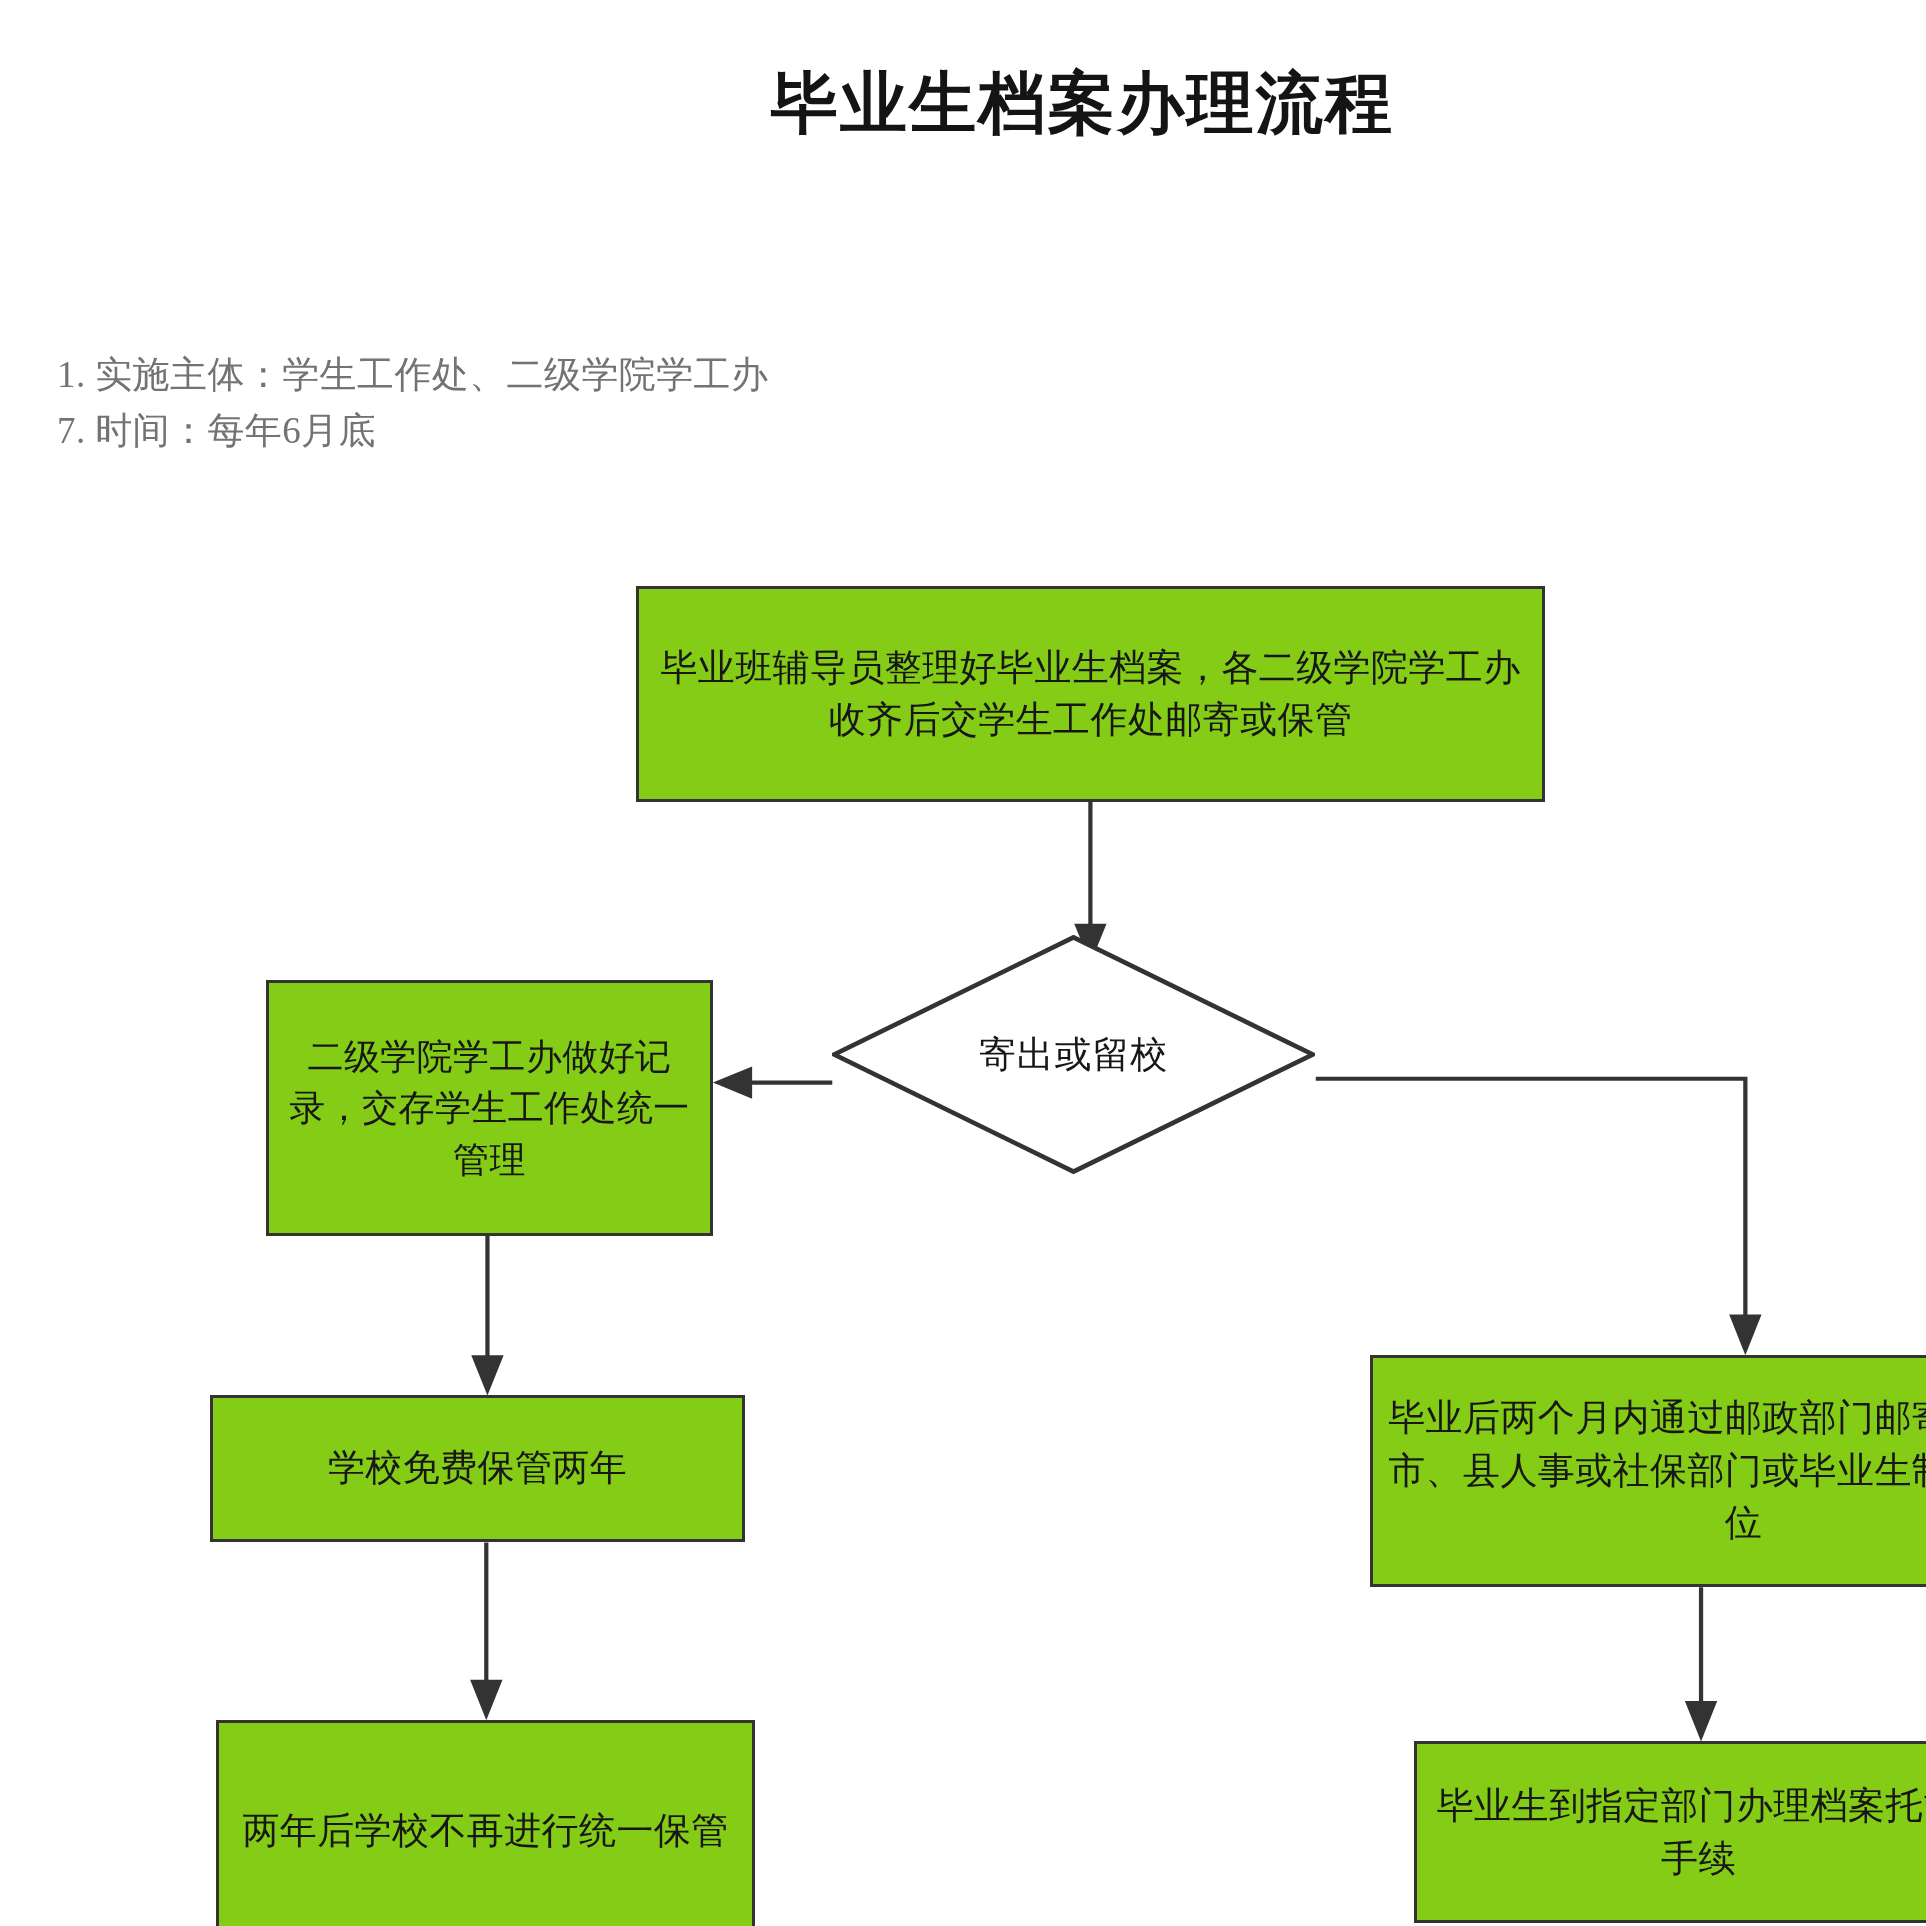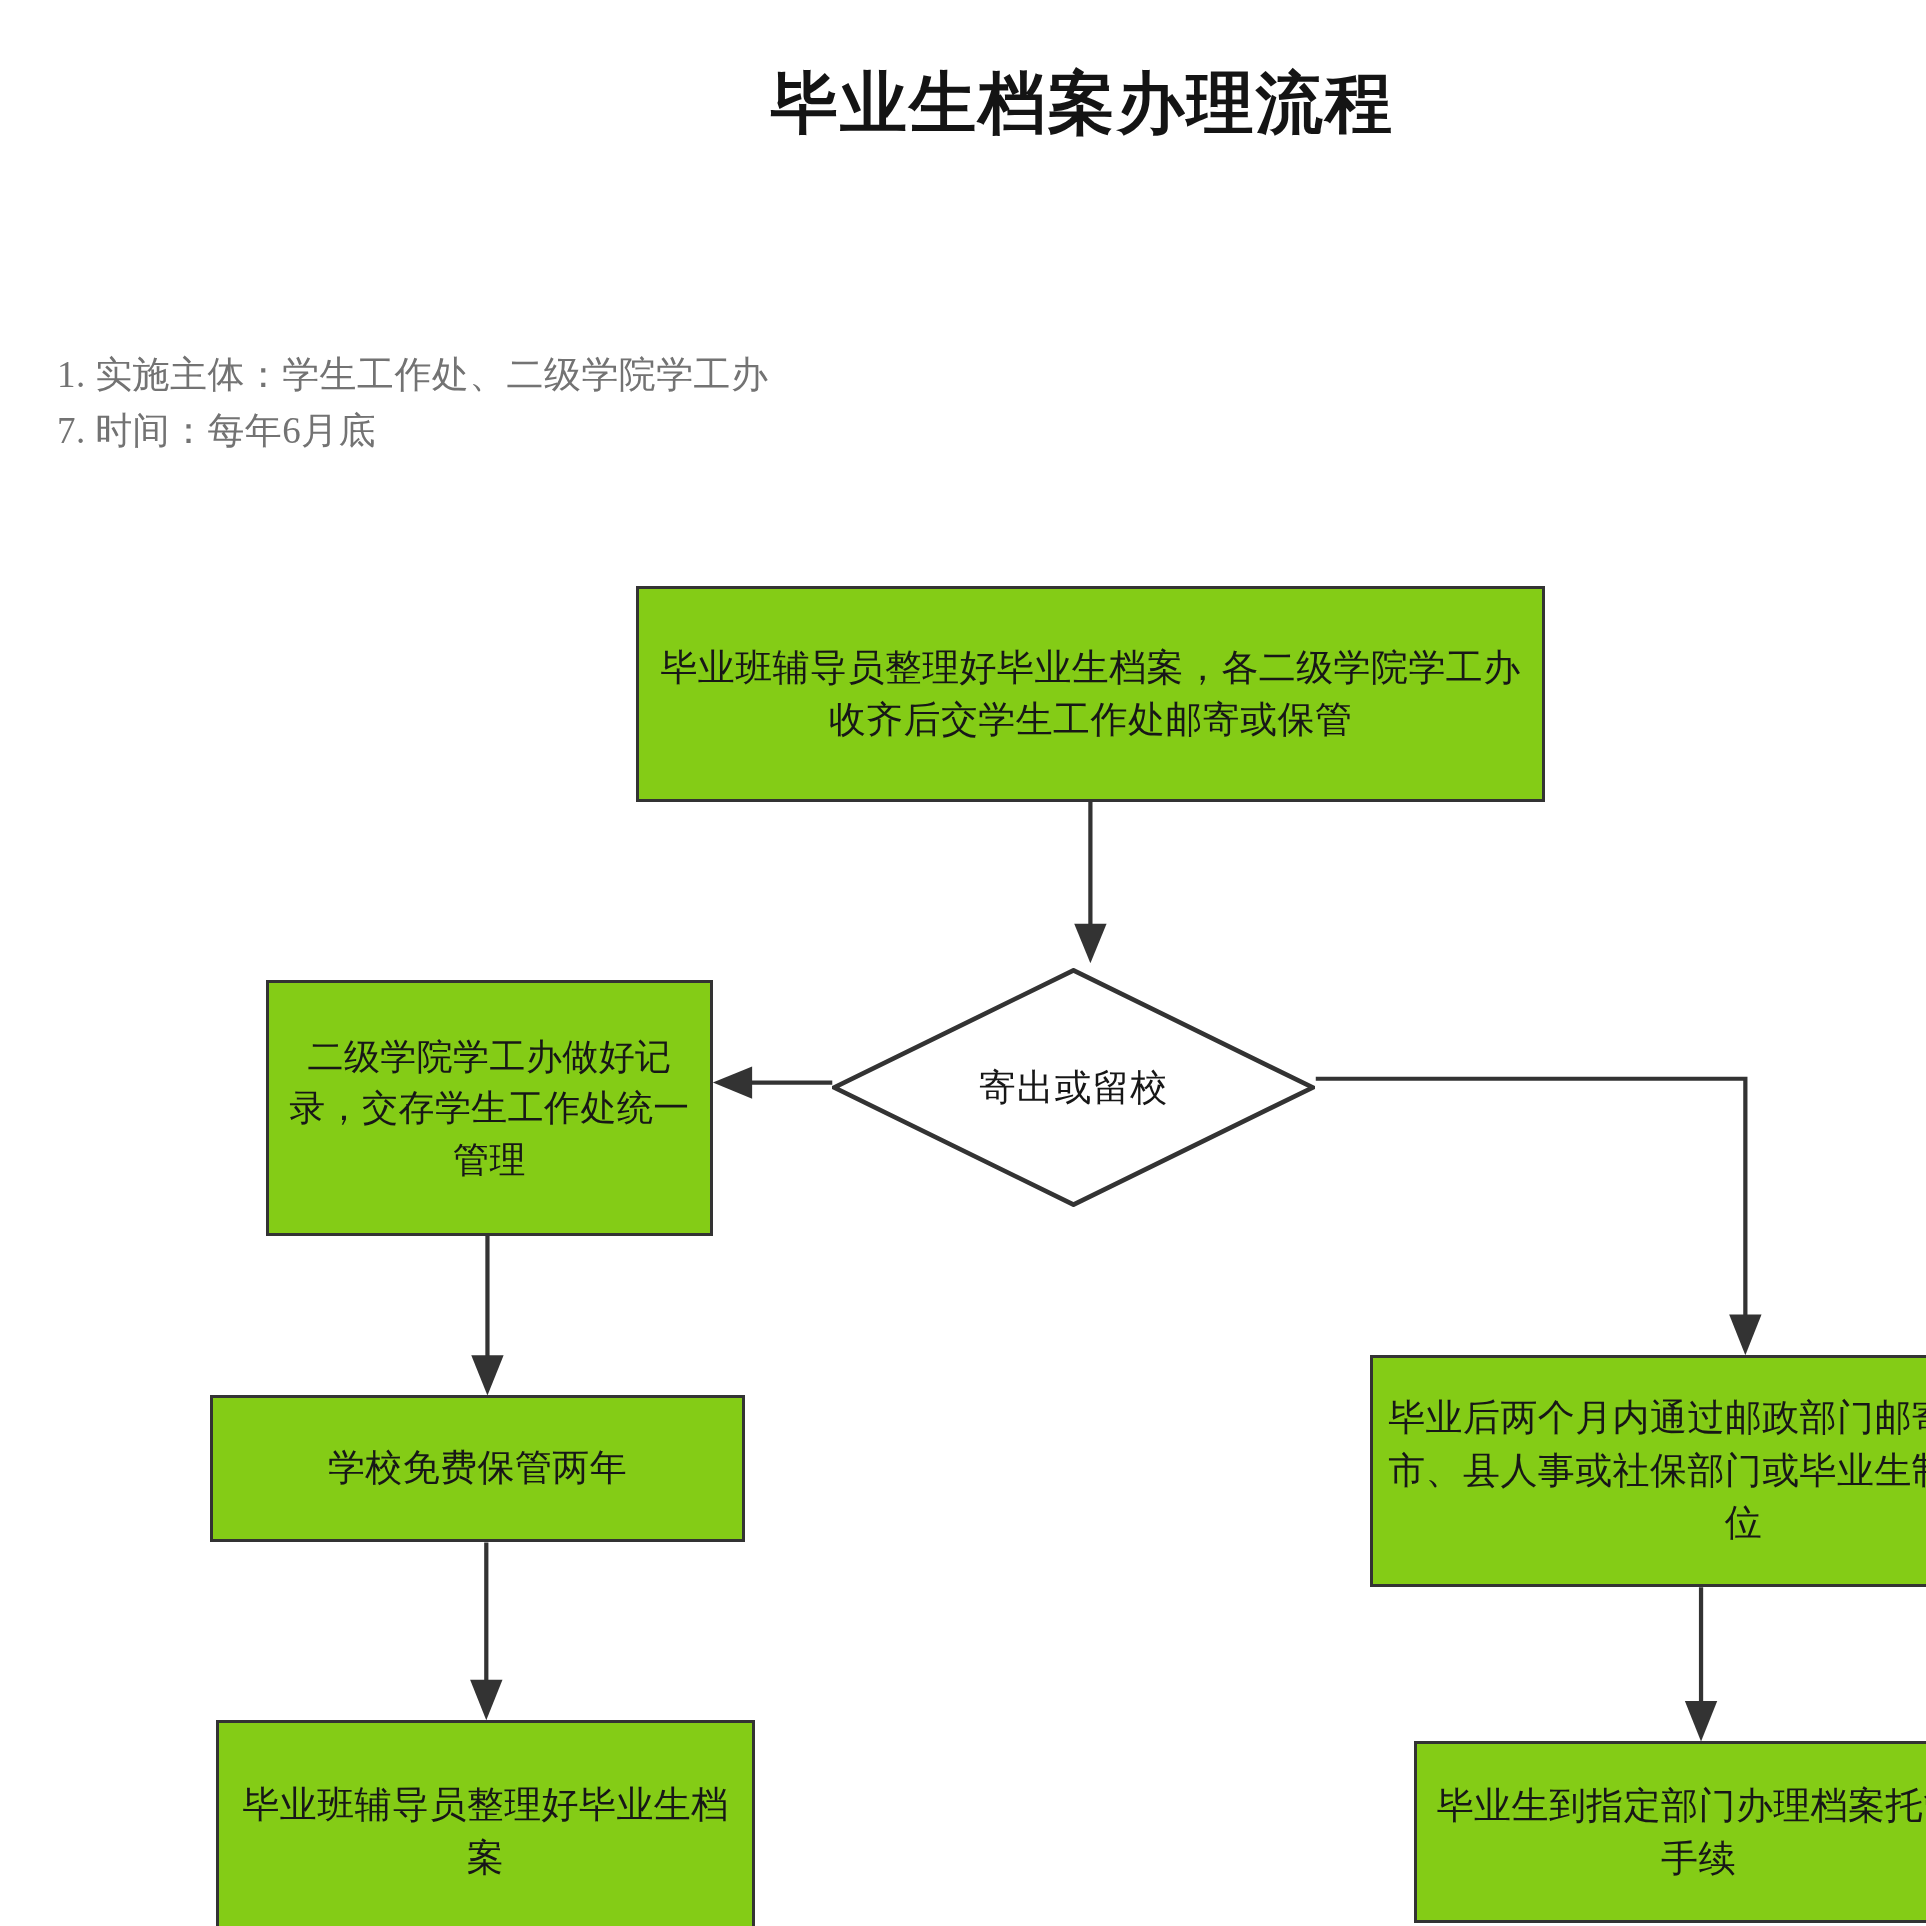--- a/index.html
+++ b/index.html
@@ -98,21 +98,21 @@
   #node-mail         { left: 1370px; top: 1355px; width: 747px; height: 232px; }
   #node-mail .node-text { font-size: 37px; line-height: 1.42; }
 
   #node-trusteeship  { left: 1414px; top: 1741px; width: 569px; height: 182px; }
   #node-trusteeship .node-text { font-size: 37px; line-height: 1.44; }
 
   
   #node-decision {
     position: absolute;
     left: 832px;
-    top: 968px;
+    top: 935px;
     width: 483px;
     height: 239px;
     text-decoration: underline;
   }
   #node-decision .dia-shape {
     position: absolute;
     left: 0; top: 0; width: 100%; height: 100%;
   }
   #node-decision .dia-label {
     position: absolute;
@@ -202,21 +202,21 @@
 
     <div class="node" id="node-record">
       <span class="node-text">二级学院学工办做好记录，交存学生工作处统一管理</span>
     </div>
 
     <div class="node" id="node-keep2y">
       <span class="node-text">学校免费保管两年</span>
     </div>
 
     <div class="node" id="node-nokeep">
-      <span class="node-text">毕业班辅导员整理好毕业生档案</span>
+      <span class="node-text">两年后学校不再进行统一保管</span>
     </div>
 
     <div class="node" id="node-mail">
       <span class="node-text">毕业后两个月内通过邮政部门邮寄回生源地市、县人事或社保部门或毕业生制定接收单位</span>
     </div>
 
     <div class="node" id="node-trusteeship">
       <span class="node-text">毕业生到指定部门办理档案托管手续</span>
     </div>
 

